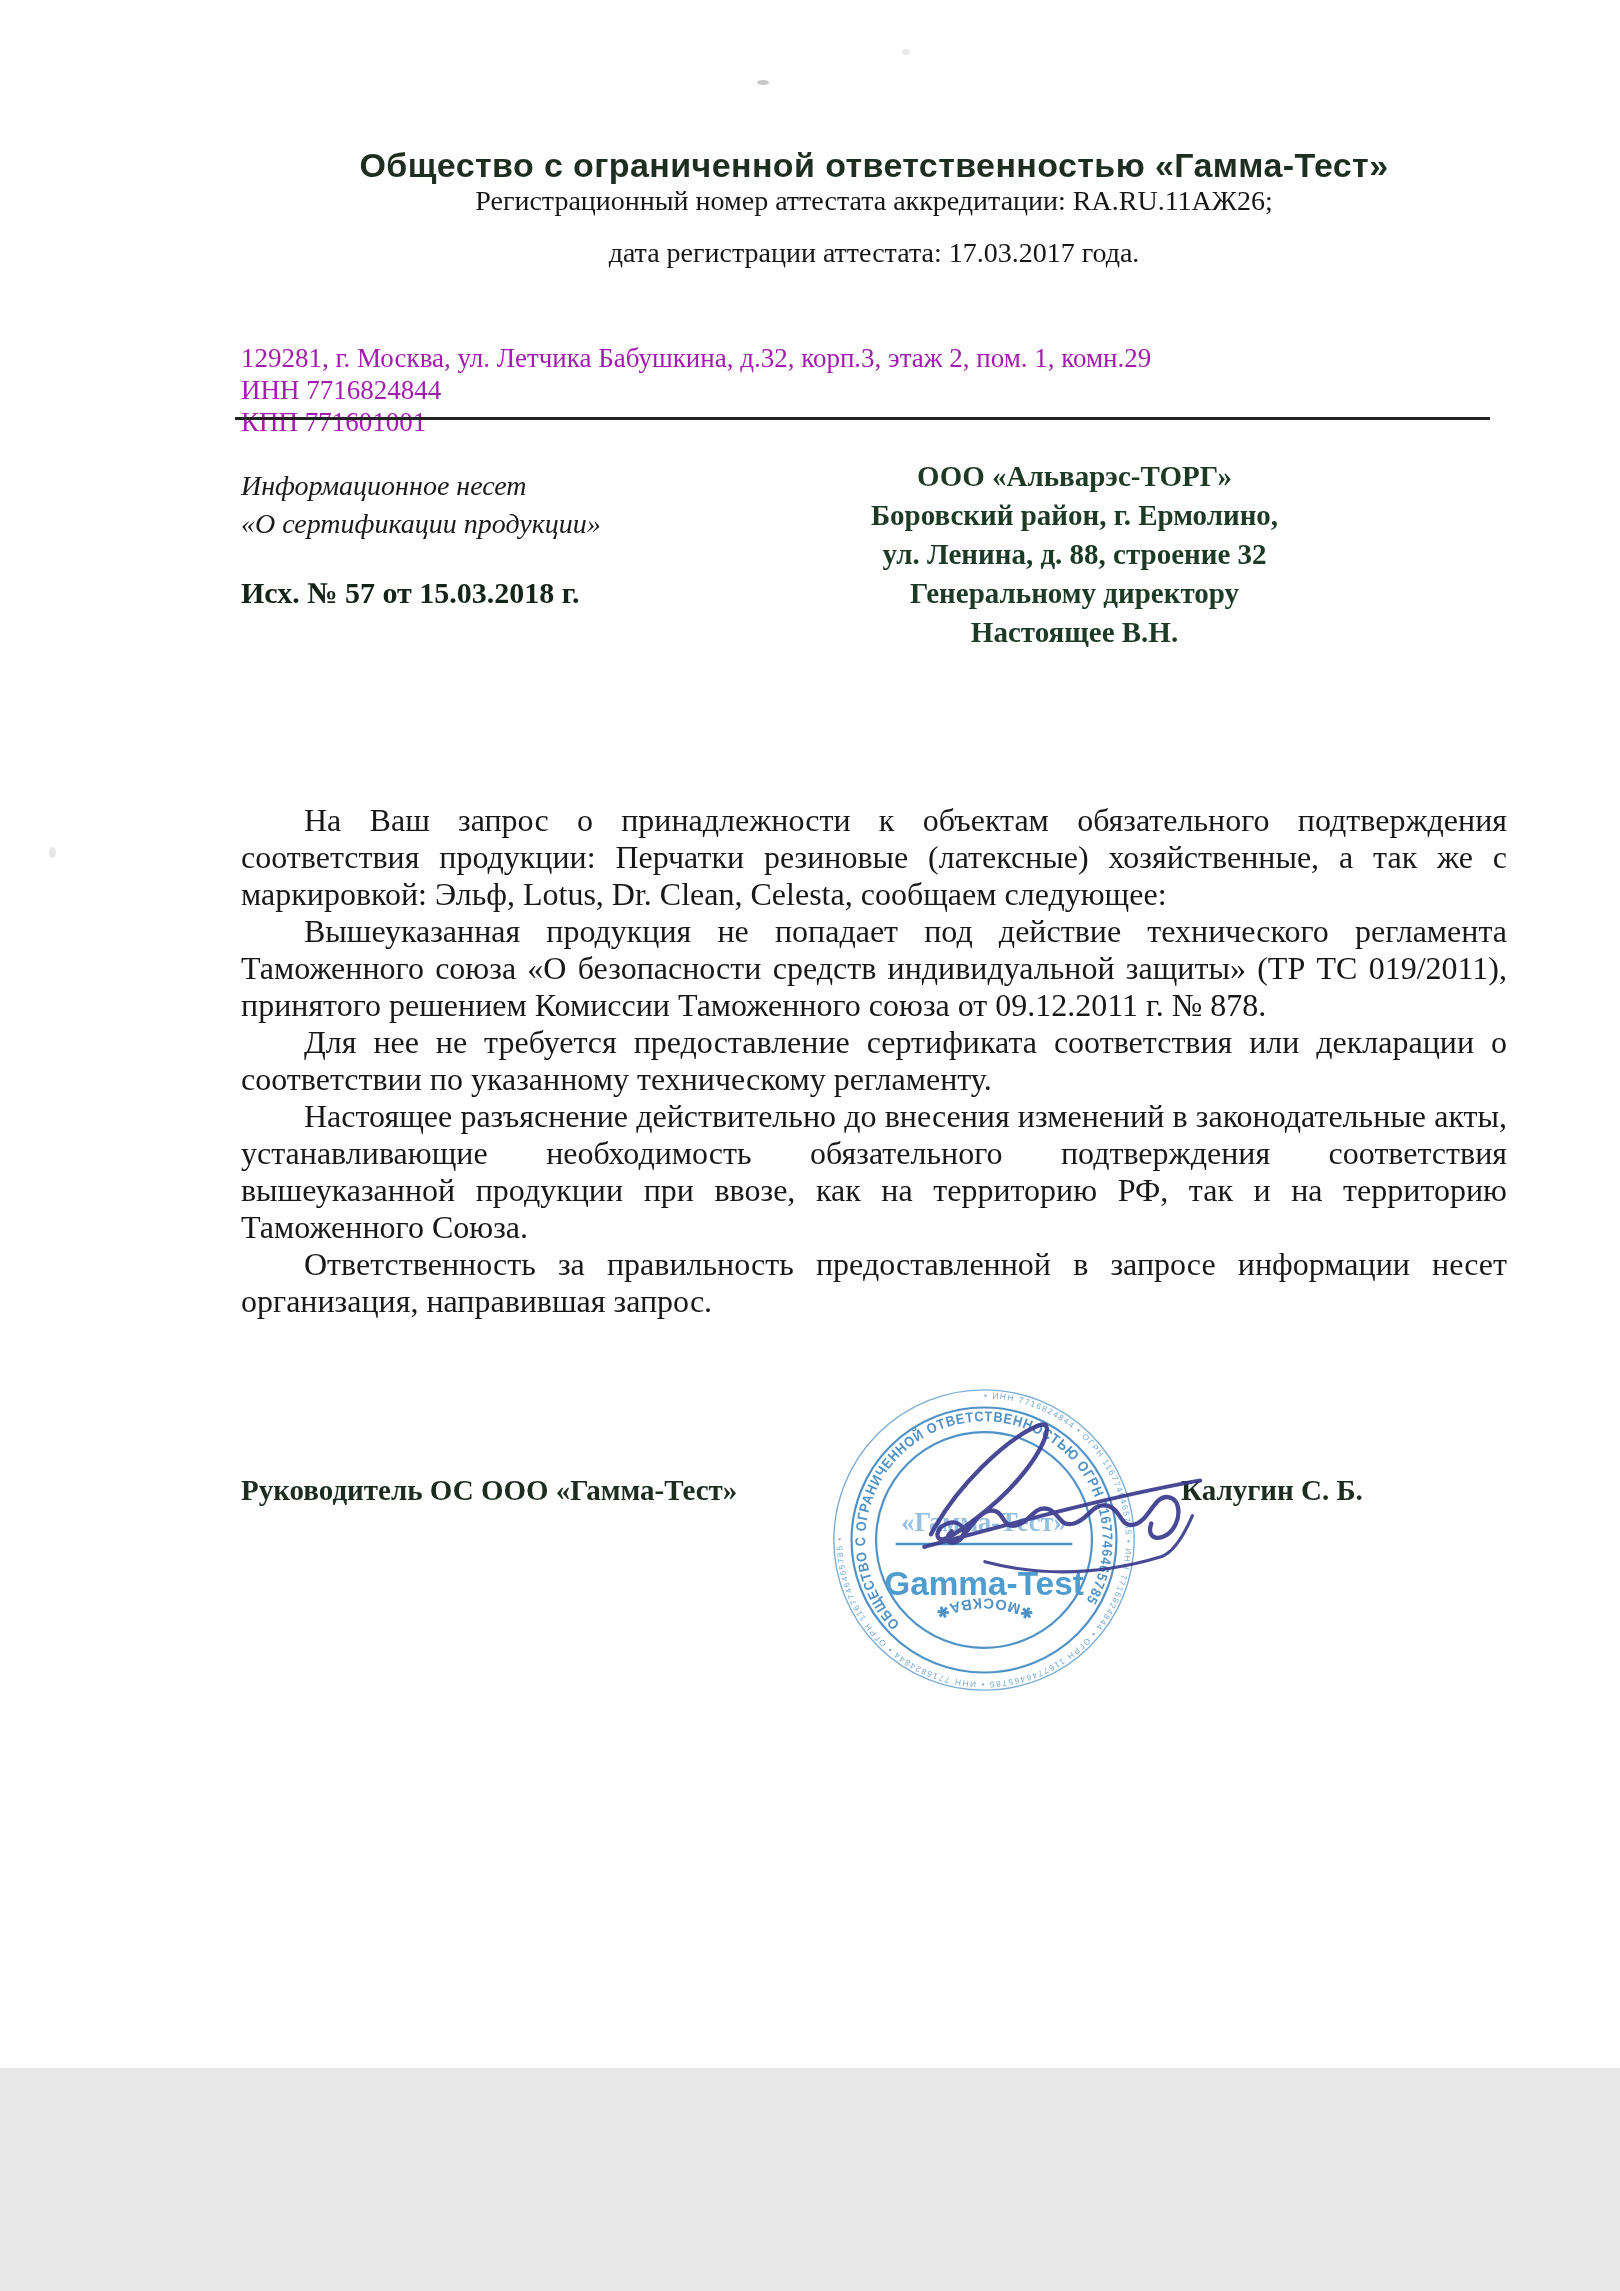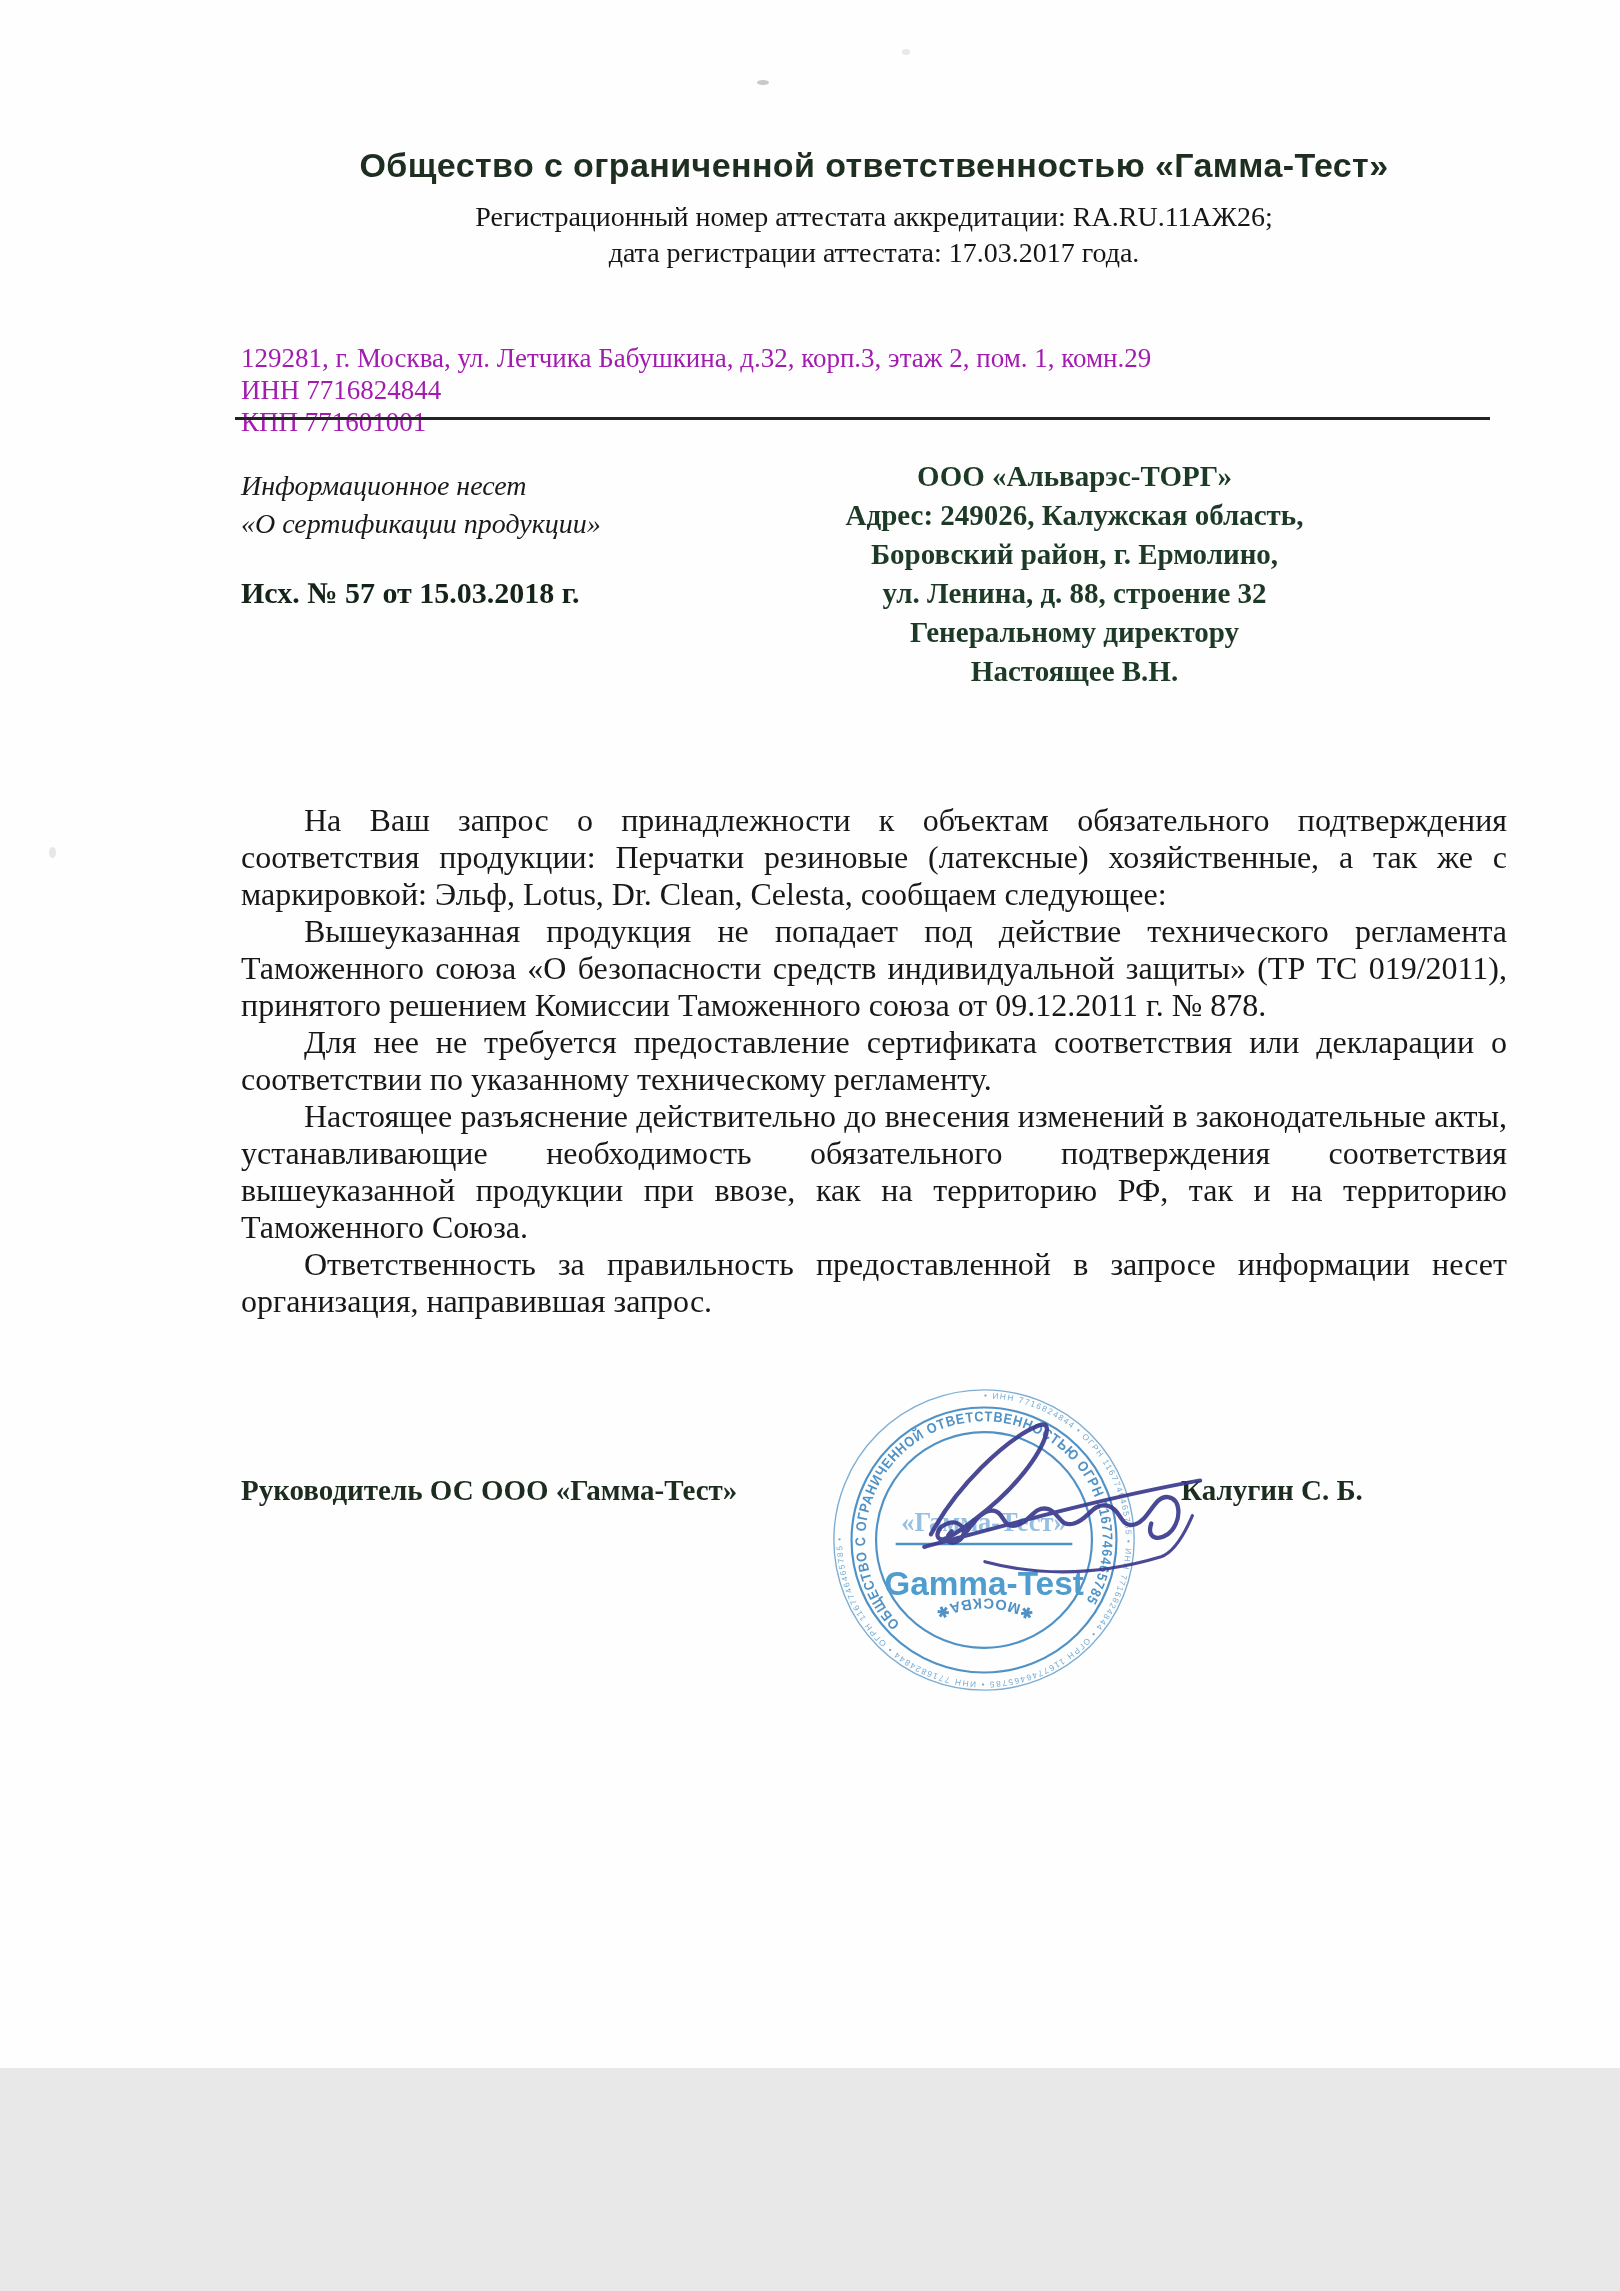--- a/index.html
+++ b/index.html
@@ -11,21 +11,21 @@
     font-family:"Liberation Serif", serif;
   }
   
   .center-block{position:absolute;left:241px;width:1266px;text-align:center;}
   .org-title{
     top:147px;
     font-family:"Liberation Sans", sans-serif;
     font-weight:700;font-size:34px;line-height:37px;
     color:#1e2f21;letter-spacing:0.4px;
   }
-  .accred-line{top:200px;font-size:28px;line-height:33px;color:#161616;}
+  .accred-line{top:184px;font-size:28px;line-height:33px;color:#161616;}
   .regdate-line{top:236px;font-size:28px;line-height:33px;color:#161616;}
   
   .addr-block{
     position:absolute;left:241px;top:310px;
     font-size:27px;line-height:32px;color:#a21caf;margin-top:32px;
   }
   .rule{
     position:absolute;left:235px;top:417px;width:1255px;height:2.9px;
     background:#232323;
   }
@@ -85,21 +85,20 @@
   <div class="rule"></div>
 
   <div class="letter-type">
     <div>Информационное несет</div>
     <div>«О сертификации продукции»</div>
   </div>
   <div class="outgoing">Исх. № 57 от 15.03.2018 г.</div>
 
   <div class="recipient">
     <div>ООО «Альварэс-ТОРГ»</div>
-    <div>Адрес: 249026, Калужская область,</div>
     <div>Боровский район,  г. Ермолино,</div>
     <div>ул. Ленина, д. 88, строение 32</div>
     <div>Генеральному директору</div>
     <div>Настоящее В.Н.</div>
   </div>
 
   <div class="body-text">
     <p>На Ваш запрос о принадлежности к объектам обязательного подтверждения соответствия продукции: Перчатки резиновые (латексные) хозяйственные, а так же с маркировкой: Эльф, Lotus, Dr. Clean, Celesta, сообщаем следующее:</p>
     <p>Вышеуказанная продукция не попадает под действие технического регламента Таможенного союза «О безопасности средств индивидуальной защиты» (ТР ТС 019/2011), принятого решением Комиссии Таможенного союза от 09.12.2011 г. № 878.</p>
     <p>Для нее не требуется предоставление сертификата соответствия или декларации о соответствии по указанному техническому регламенту.</p>

